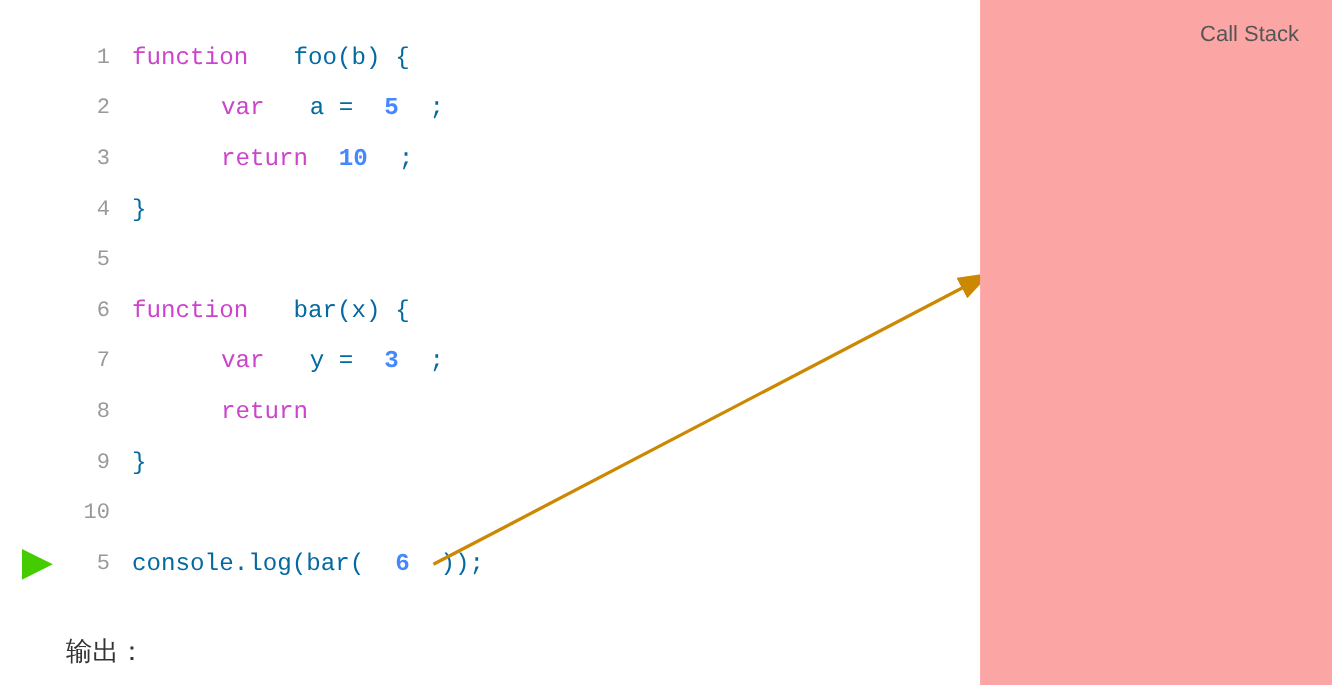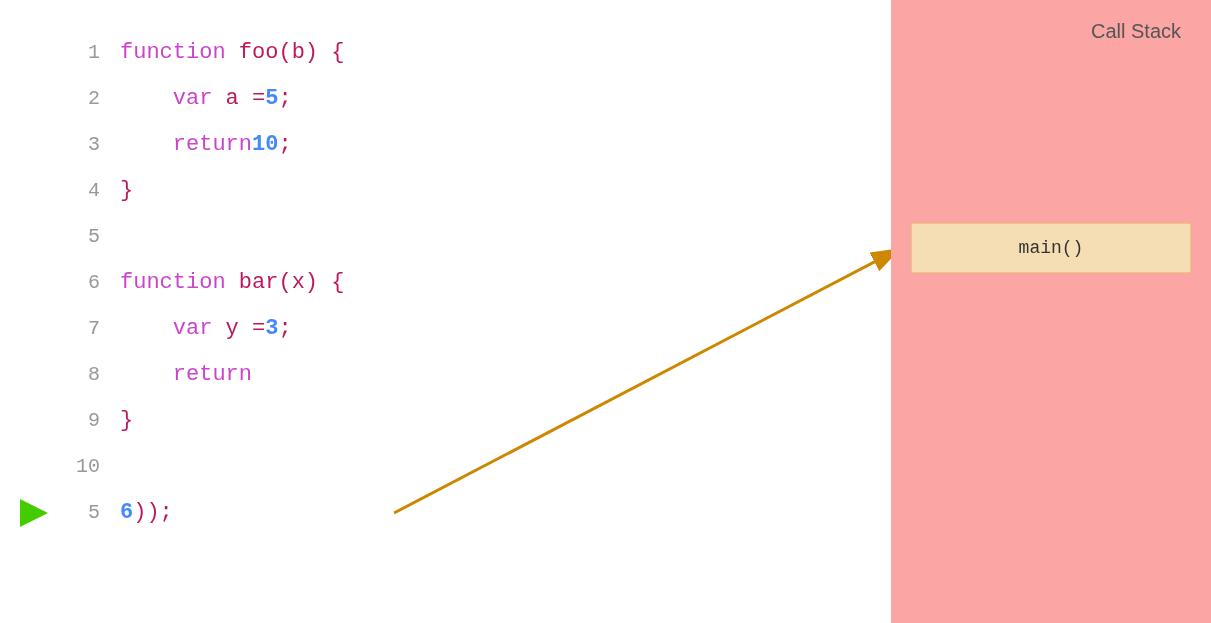--- a/index.html
+++ b/index.html
@@ -35,25 +35,26 @@
       width: 40px;
       text-align: right;
       margin-right: 20px;
       font-size: 20px;
       flex-shrink: 0;
     }
 
     .line-content {
       display: flex;
       align-items: flex-end;
+      gap: 28px;
     }
 
     .kw { color: #cc44cc; }
     .num { color: #4488ff; font-weight: bold; }
-    .plain { color: #be185d; }
+    .plain { color: #0369a1; }
 
     .current-line-indicator {
       position: absolute;
       left: -40px;
       display: flex;
       align-items: center;
     }
 
     .green-arrow {
       width: 0;
@@ -204,36 +205,39 @@
       <span class="line-number">10</span>
       <span class="line-content"></span>
     </div>
 
     <div class="line" id="line11" style="position:relative;">
       <div class="current-line-indicator">
         <span class="green-arrow"></span>
       </div>
       <span class="line-number">5</span>
       <span class="line-content" id="line11content">
+        <span class="plain">console.log(bar(</span>
           <span class="num">6</span>
           <span class="plain">));</span>
       </span>
     </div>
 
   </div>
 
+  <div class="output-section">
+    <span>输出：</span>
+  </div>
 
   <svg class="arrow-svg" id="arrowSvg">
     <defs>
       <marker id="arrowhead" markerWidth="10" markerHeight="7" refX="10" refY="3.5" orient="auto">
         <polygon points="0 0, 10 3.5, 0 7" fill="#cc8800"></polygon>
       </marker>
     </defs>
     <line id="orangeArrow" stroke="#cc8800" stroke-width="3" marker-end="url(#arrowhead)" x1="394.046875" y1="513" x2="901" y2="248"></line>
   </svg>
 </div>
 
 <div class="call-stack-panel">
   <div class="call-stack-title">Call Stack</div>
   <div class="call-stack-items">
-    <div class="stack-item">main()</div>
   </div>
 </div>
 
 </body></html>

